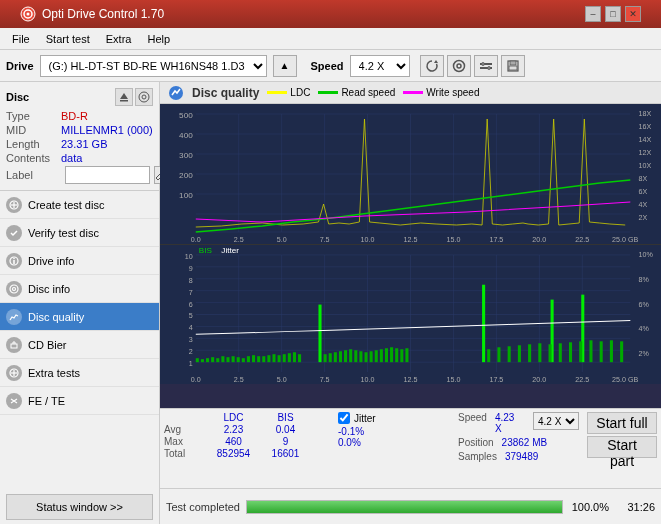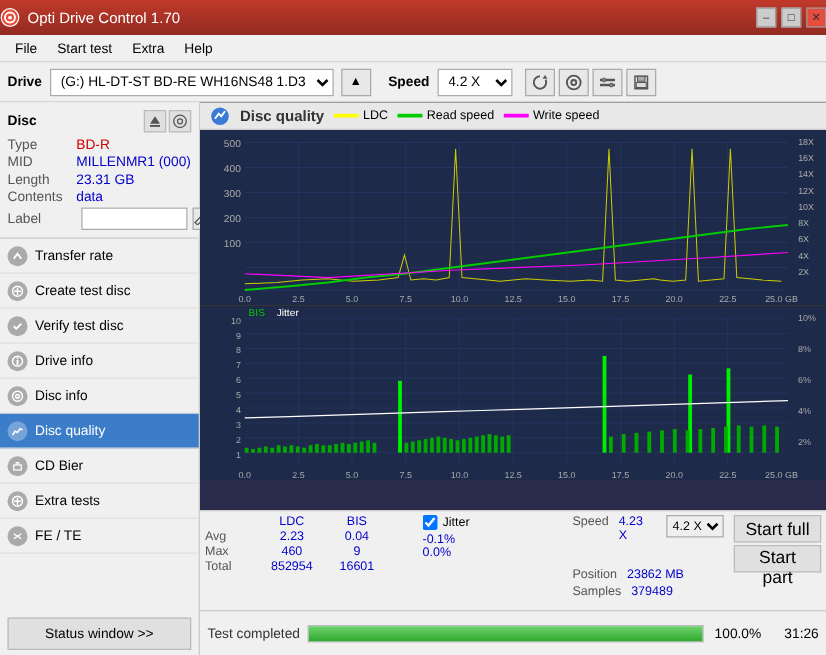--- a/index.html
+++ b/index.html
@@ -13,21 +13,21 @@
     }
 
     
     .title-bar {
       background: linear-gradient(to bottom, #c0392b, #922b21);
       color: white;
       height: 28px;
       display: flex;
       align-items: center;
       justify-content: space-between;
-      padding: 0 0;
+      padding: 0 20px;
       font-size: 12px;
     }
     .title-bar-left {
       display: flex;
       align-items: center;
       gap: 6px;
     }
     .title-icon {
       width: 16px;
       height: 16px;
@@ -527,28 +527,20 @@
         <input class="label-input" type="text" style="">
         <div class="label-icon-btn">
           <svg width="10" height="10" viewBox="0 0 10 10">
               <path d="M1 8 L7 2 L9 4 L3 10 Z" fill="none" stroke="#555" stroke-width="1"></path>
             </svg>
         </div>
       </div>
     </div>
 
     <div class="nav-items">
-      <div class="nav-item">
-        <div class="nav-item-icon">
-          <svg width="10" height="10" viewBox="0 0 10 10">
-              <path d="M2 7 L5 3 L8 7" fill="none" stroke="white" stroke-width="1.5"></path>
-            </svg>
-        </div>
-        <span>Transfer rate</span>
-      </div>
       <div class="nav-item">
         <div class="nav-item-icon">
           <svg width="10" height="10" viewBox="0 0 10 10">
               <circle cx="5" cy="5" r="4" fill="none" stroke="white" stroke-width="1.2"></circle>
               <line x1="5" y1="2" x2="5" y2="8" stroke="white" stroke-width="1.2"></line>
               <line x1="2" y1="5" x2="8" y2="5" stroke="white" stroke-width="1.2"></line>
             </svg>
         </div>
         <span>Create test disc</span>
       </div>
@@ -866,21 +858,21 @@
         </div>
 
         <div style="display:flex;flex-direction:column;padding:3px 4px;min-width:120px;">
           <div class="speed-position-row">
             <span class="sp-label">Speed</span>
             <span class="sp-value">4.23 X</span>
             <select style="height:18px;font-size:10px;border:1px solid #aaa;margin-left:4px;">
               <option>4.2 X</option>
             </select>
           </div>
-          <div class="speed-position-row" style="margin-top:20px;">
+          <div class="speed-position-row" style="margin-top:3px;">
             <span class="sp-label">Position</span>
             <span class="sp-value">23862 MB</span>
           </div>
           <div class="speed-position-row" style="margin-top:3px;">
             <span class="sp-label">Samples</span>
             <span class="sp-value">379489</span>
           </div>
         </div>
 
         <div class="start-buttons">

